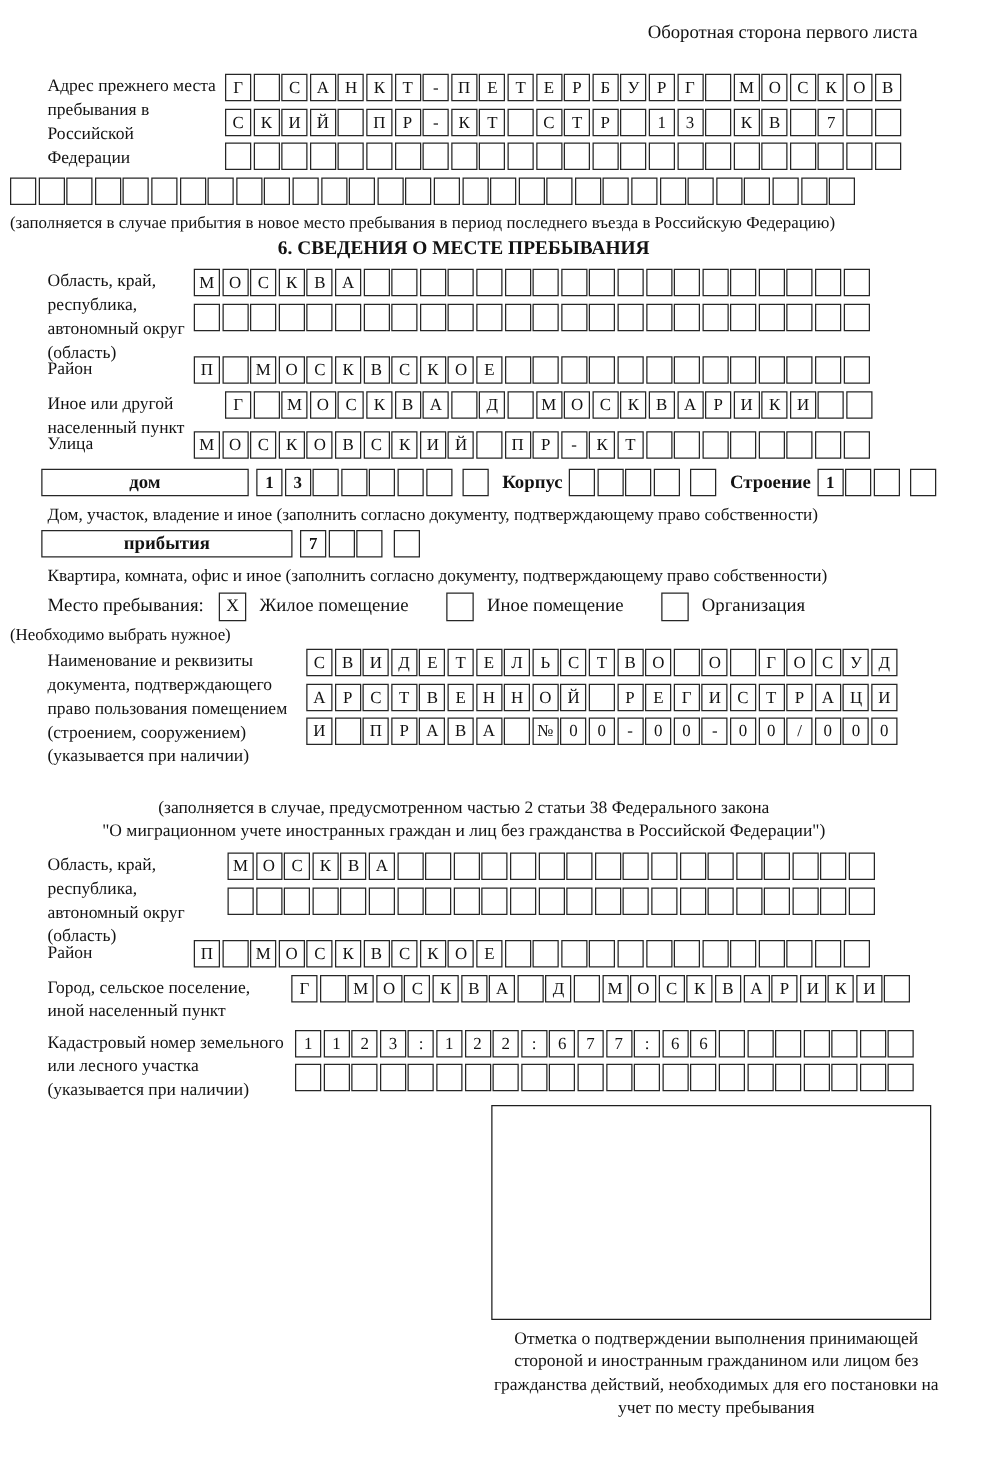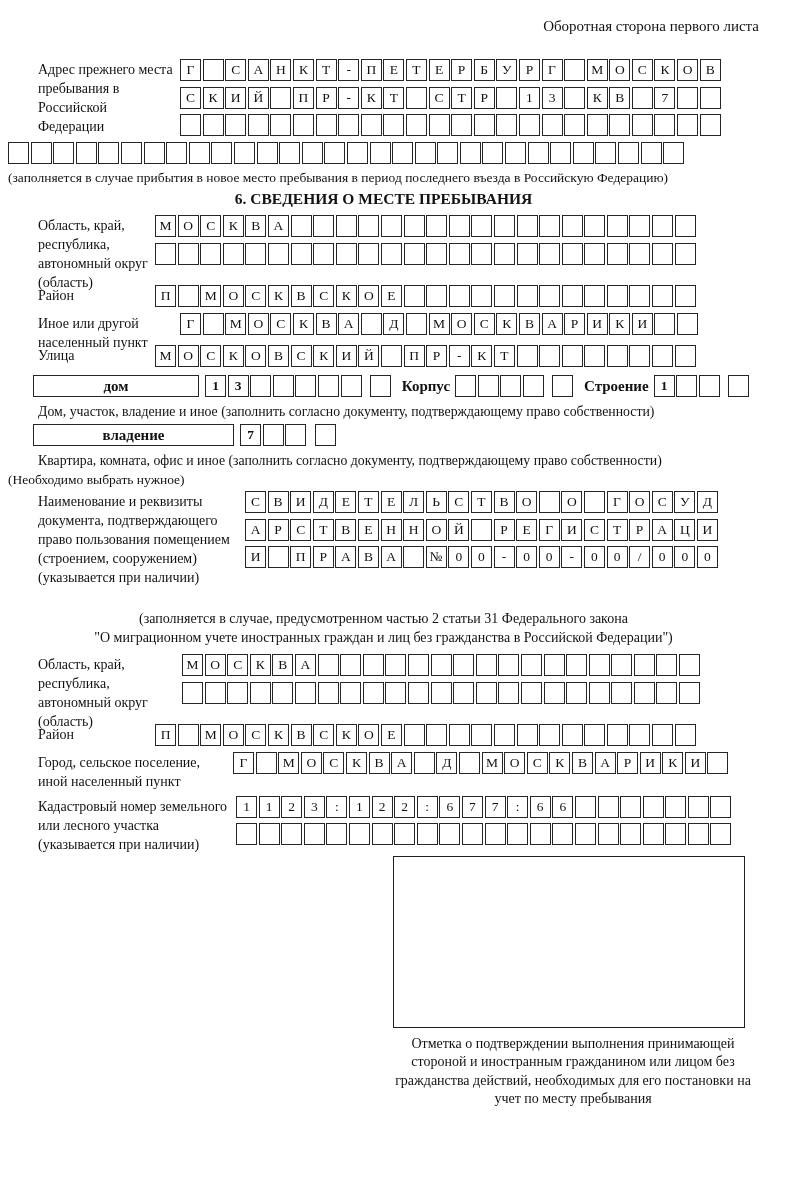--- a/index.html
+++ b/index.html
@@ -1,18 +1,18 @@
 <!DOCTYPE html>
 <html><head>
 <meta charset="utf-8">
 <style>
   html,body { margin:0; padding:0; background:#ffffff; }
   .page {
     width:800px; height:1180px; box-sizing:border-box;
-    padding:16px 41px 8px 8px;
+    padding:16px 66px 8px 8px;
     font-family:"Liberation Serif","DejaVu Serif",serif;
     color:#121212; position:relative; overflow:hidden;
   }
   .back-note { text-align:right; font-size:15px; margin:2px 0 24px 0; }
 
   
   .boxrow { height:23px; margin-bottom:4.6px; white-space:nowrap; }
   .cbox {
     display:inline-block; width:19px; height:20px;
     border:1.5px solid #262626; margin-right:1.6px;
@@ -106,37 +106,46 @@
     <div class="wide-box w-dom">дом</div>
     <span class="grp"><span class="cbox">1</span><span class="cbox">3</span><span class="cbox"></span><span class="cbox"></span><span class="cbox"></span><span class="cbox"></span><span class="cbox"></span><span class="cbox gaplast"></span></span>
     <span class="gtext">Корпус</span>
     <span class="grp"><span class="cbox"></span><span class="cbox"></span><span class="cbox"></span><span class="cbox"></span><span class="cbox gaplast"></span></span>
     <span class="gtext">Строение</span>
     <span class="grp"><span class="cbox">1</span><span class="cbox"></span><span class="cbox"></span><span class="cbox gaplast"></span></span>
   </div>
   <div class="note-left">Дом, участок, владение и иное (заполнить согласно документу, подтверждающему право собственности)</div>
 
   <div class="inline-row" style="margin-top:2px;">
-    <div class="wide-box w-kv">владение</div>
+    <div class="wide-box w-kv">прибытия</div>
     <span class="grp"><span class="cbox">7</span><span class="cbox"></span><span class="cbox"></span><span class="cbox gaplast"></span></span>
   </div>
   <div class="note-left">Квартира, комната, офис и иное (заполнить согласно документу, подтверждающему право собственности)</div>
 
+  <div class="stay-row">
+    <span class="stay-label">Место пребывания:</span>
+    <span class="cbox chk">X</span>
+    <span class="opt-label">Жилое помещение</span>
+    <span class="cbox chk"></span>
+    <span class="opt-label">Иное помещение</span>
+    <span class="cbox chk"></span>
+    <span class="opt-label">Организация</span>
+  </div>
   <div class="note-center" style="padding-right:140px;">(Необходимо выбрать нужное)</div>
 
   <div class="field h118">
     <div class="flabel lw207">Наименование и реквизиты документа, подтверждающего право пользования помещением (строением, сооружением) (указывается при наличии)</div>
     <div class="ml237">
       <div class="boxrow"><span class="cbox">С</span><span class="cbox">В</span><span class="cbox">И</span><span class="cbox">Д</span><span class="cbox">Е</span><span class="cbox">Т</span><span class="cbox">Е</span><span class="cbox">Л</span><span class="cbox">Ь</span><span class="cbox">С</span><span class="cbox">Т</span><span class="cbox">В</span><span class="cbox">О</span><span class="cbox"></span><span class="cbox">О</span><span class="cbox"></span><span class="cbox">Г</span><span class="cbox">О</span><span class="cbox">С</span><span class="cbox">У</span><span class="cbox">Д</span></div>
       <div class="boxrow"><span class="cbox">А</span><span class="cbox">Р</span><span class="cbox">С</span><span class="cbox">Т</span><span class="cbox">В</span><span class="cbox">Е</span><span class="cbox">Н</span><span class="cbox">Н</span><span class="cbox">О</span><span class="cbox">Й</span><span class="cbox"></span><span class="cbox">Р</span><span class="cbox">Е</span><span class="cbox">Г</span><span class="cbox">И</span><span class="cbox">С</span><span class="cbox">Т</span><span class="cbox">Р</span><span class="cbox">А</span><span class="cbox">Ц</span><span class="cbox">И</span></div>
       <div class="boxrow"><span class="cbox">И</span><span class="cbox"></span><span class="cbox">П</span><span class="cbox">Р</span><span class="cbox">А</span><span class="cbox">В</span><span class="cbox">А</span><span class="cbox"></span><span class="cbox">№</span><span class="cbox">0</span><span class="cbox">0</span><span class="cbox">-</span><span class="cbox">0</span><span class="cbox">0</span><span class="cbox">-</span><span class="cbox">0</span><span class="cbox">0</span><span class="cbox">/</span><span class="cbox">0</span><span class="cbox">0</span><span class="cbox">0</span></div>
     </div>
   </div>
 
-  <div class="fact-note">(заполняется в случае, предусмотренном частью 2 статьи 31 Федерального закона</div>
+  <div class="fact-note">(заполняется в случае, предусмотренном частью 2 статьи 38 Федерального закона</div>
   <div class="fact-note mb6">"О миграционном учете иностранных граждан и лиц без гражданства в Российской Федерации")</div>
 
   <div class="field h70">
     <div class="flabel lw140">Область, край, республика, автономный округ (область)</div>
     <div class="ml174">
       <div class="boxrow"><span class="cbox">М</span><span class="cbox">О</span><span class="cbox">С</span><span class="cbox">К</span><span class="cbox">В</span><span class="cbox">А</span><span class="cbox"></span><span class="cbox"></span><span class="cbox"></span><span class="cbox"></span><span class="cbox"></span><span class="cbox"></span><span class="cbox"></span><span class="cbox"></span><span class="cbox"></span><span class="cbox"></span><span class="cbox"></span><span class="cbox"></span><span class="cbox"></span><span class="cbox"></span><span class="cbox"></span><span class="cbox"></span><span class="cbox"></span></div>
       <div class="boxrow"><span class="cbox"></span><span class="cbox"></span><span class="cbox"></span><span class="cbox"></span><span class="cbox"></span><span class="cbox"></span><span class="cbox"></span><span class="cbox"></span><span class="cbox"></span><span class="cbox"></span><span class="cbox"></span><span class="cbox"></span><span class="cbox"></span><span class="cbox"></span><span class="cbox"></span><span class="cbox"></span><span class="cbox"></span><span class="cbox"></span><span class="cbox"></span><span class="cbox"></span><span class="cbox"></span><span class="cbox"></span><span class="cbox"></span></div>
     </div>
   </div>
 

